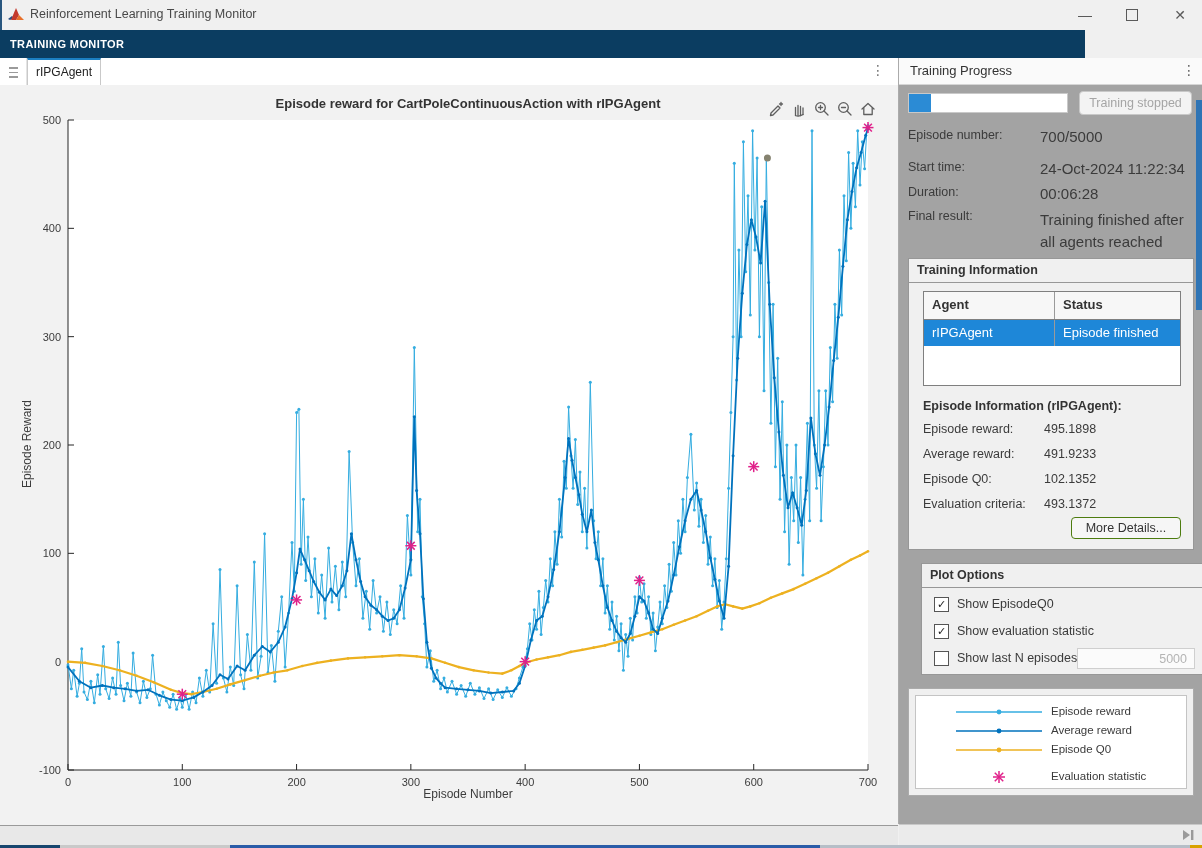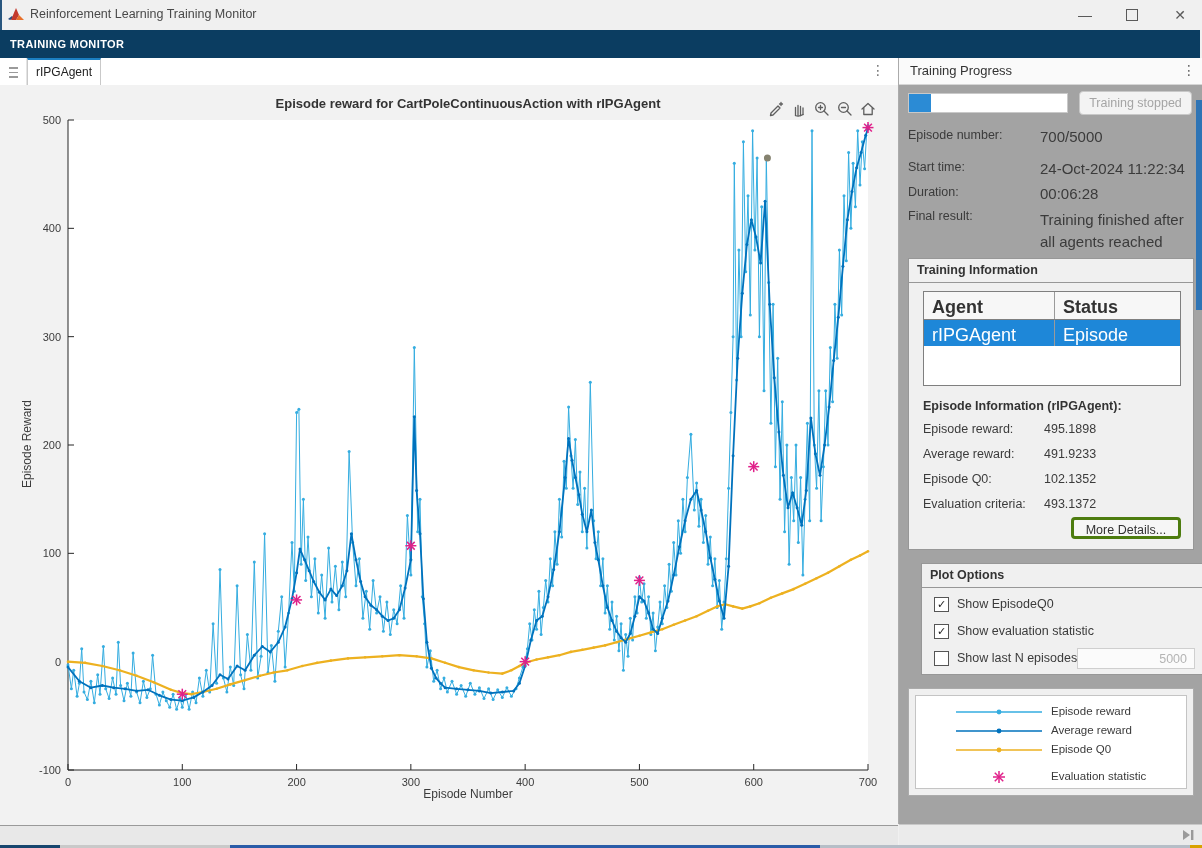--- a/index.html
+++ b/index.html
@@ -12,21 +12,21 @@
   #titlebar{left:0;top:0;width:1202px;height:30px;background:#f0f0f0;}
   #top-sliver{left:0;top:0;width:396px;height:3px;background:#10395e;}
   #win-title{left:30px;top:7px;font-size:12.5px;color:#494949;}
   .winbtn{top:4px;width:34px;height:22px;text-align:center;line-height:22px;
           font-size:14px;color:#5a5a5a;cursor:default;}
   #btn-min{left:1068px;} #btn-max{left:1115px;} #btn-close{left:1163px;}
   #btn-max span{display:inline-block;width:10px;height:10px;border:1px solid #5a5a5a;margin-top:5px;}
   #left-border{left:0;top:0;width:2px;height:848px;background:#28567e;}
 
   
-  #toolstrip{left:0;top:30px;width:1200px;height:28px;background:#0b3d61;}
+  #toolstrip{left:0;top:30px;width:1085px;height:28px;background:#0b3d61;}
   #toolstrip-label{left:10px;top:8px;font-size:11px;font-weight:bold;color:#fff;letter-spacing:.4px;}
 
   
   #tabstrip{left:0;top:58px;width:898px;height:27px;background:#fff;border-bottom:1px solid #d9d9d9;}
   #tab-grip{left:0;top:0;width:26px;height:27px;border-right:1px solid #e4e4e4;}
   #tab-grip i{display:block;width:9px;height:1.5px;background:#9a9a9a;margin:3px auto 0;}
   #tab-grip i:first-child{margin-top:9px;}
   #doc-tab{left:27px;top:0;width:72px;height:25px;background:#fff;border:1px solid #c9c9c9;
            border-top:2px solid #1b7fc2;border-bottom:none;text-align:center;line-height:24px;
            font-size:12px;color:#222;}
@@ -63,29 +63,29 @@
   .fld-label{left:9px;font-size:12.5px;color:#3b3b3b;}
   .fld-value{left:141px;font-size:15px;color:#3b3b3b;}
   #fr-value{width:154px;line-height:1.45;}
 
   .groupbox{border:1px solid #979797;background:#f0f0f0;box-sizing:border-box;}
   .gb-title{height:23px;border-bottom:1px solid #979797;font-size:12.5px;font-weight:bold;color:#333;
             padding-left:8px;line-height:22px;}
   #ti-group{left:9px;top:200px;width:286px;height:292px;}
   #ti-table{position:absolute;left:14px;top:32px;width:258px;height:95px;background:#fff;border:1px solid #7f7f7f;box-sizing:border-box;}
   .ti-row{display:flex;width:100%;}
-  .ti-cell{box-sizing:border-box;padding:5px 0 0 8px;font-size:18px;height:26px;}
+  .ti-cell{box-sizing:border-box;padding:5px 0 0 8px;font-size:13px;height:26px;}
   .ti-c1{width:130px;} .ti-c2{width:126px;border-left:1px solid #9a9a9a;}
   #ti-head{border-bottom:1px solid #7f7f7f;background:#f7f7f7;height:27px;}
   #ti-head .ti-cell{font-weight:bold;color:#333;height:27px;}
   #ti-sel{background:#1e87d8;color:#fff;}
   #epinfo-title{position:absolute;left:14px;top:140px;font-size:12.5px;font-weight:bold;color:#333;}
   .stat-label{position:absolute;left:14px;font-size:12.5px;color:#3b3b3b;}
   .stat-value{position:absolute;left:135px;font-size:12.5px;color:#3b3b3b;}
-  #btn-details{position:absolute;right:12px;bottom:10px;width:110px;height:22px;border:3px solid #4d7c0f;
+  #btn-details{position:absolute;right:12px;bottom:10px;width:110px;height:22px;border:1px solid #4d7c0f;
                border-radius:4px;background:#f6f6f6;font-size:12.5px;color:#333;text-align:center;line-height:20px;box-sizing:border-box;}
 
   #po-group{left:22px;top:505px;width:326px;height:112px;}
   .cbrow{position:absolute;left:12px;height:16px;display:flex;align-items:center;}
   .cb{width:13px;height:13px;border:1px solid #555;background:#fff;font-size:11px;line-height:12px;
       text-align:center;color:#222;font-weight:bold;}
   .cb-label{margin-left:8px;font-size:12.5px;color:#3b3b3b;}
   #nep-input{position:absolute;left:155px;top:84px;width:118px;height:21px;border:1px solid #cfcfcf;
              background:#fbfbfb;color:#b4b4b4;font-size:12.5px;text-align:right;padding-right:7px;box-sizing:border-box;
              font-family:"Liberation Sans",sans-serif;}

